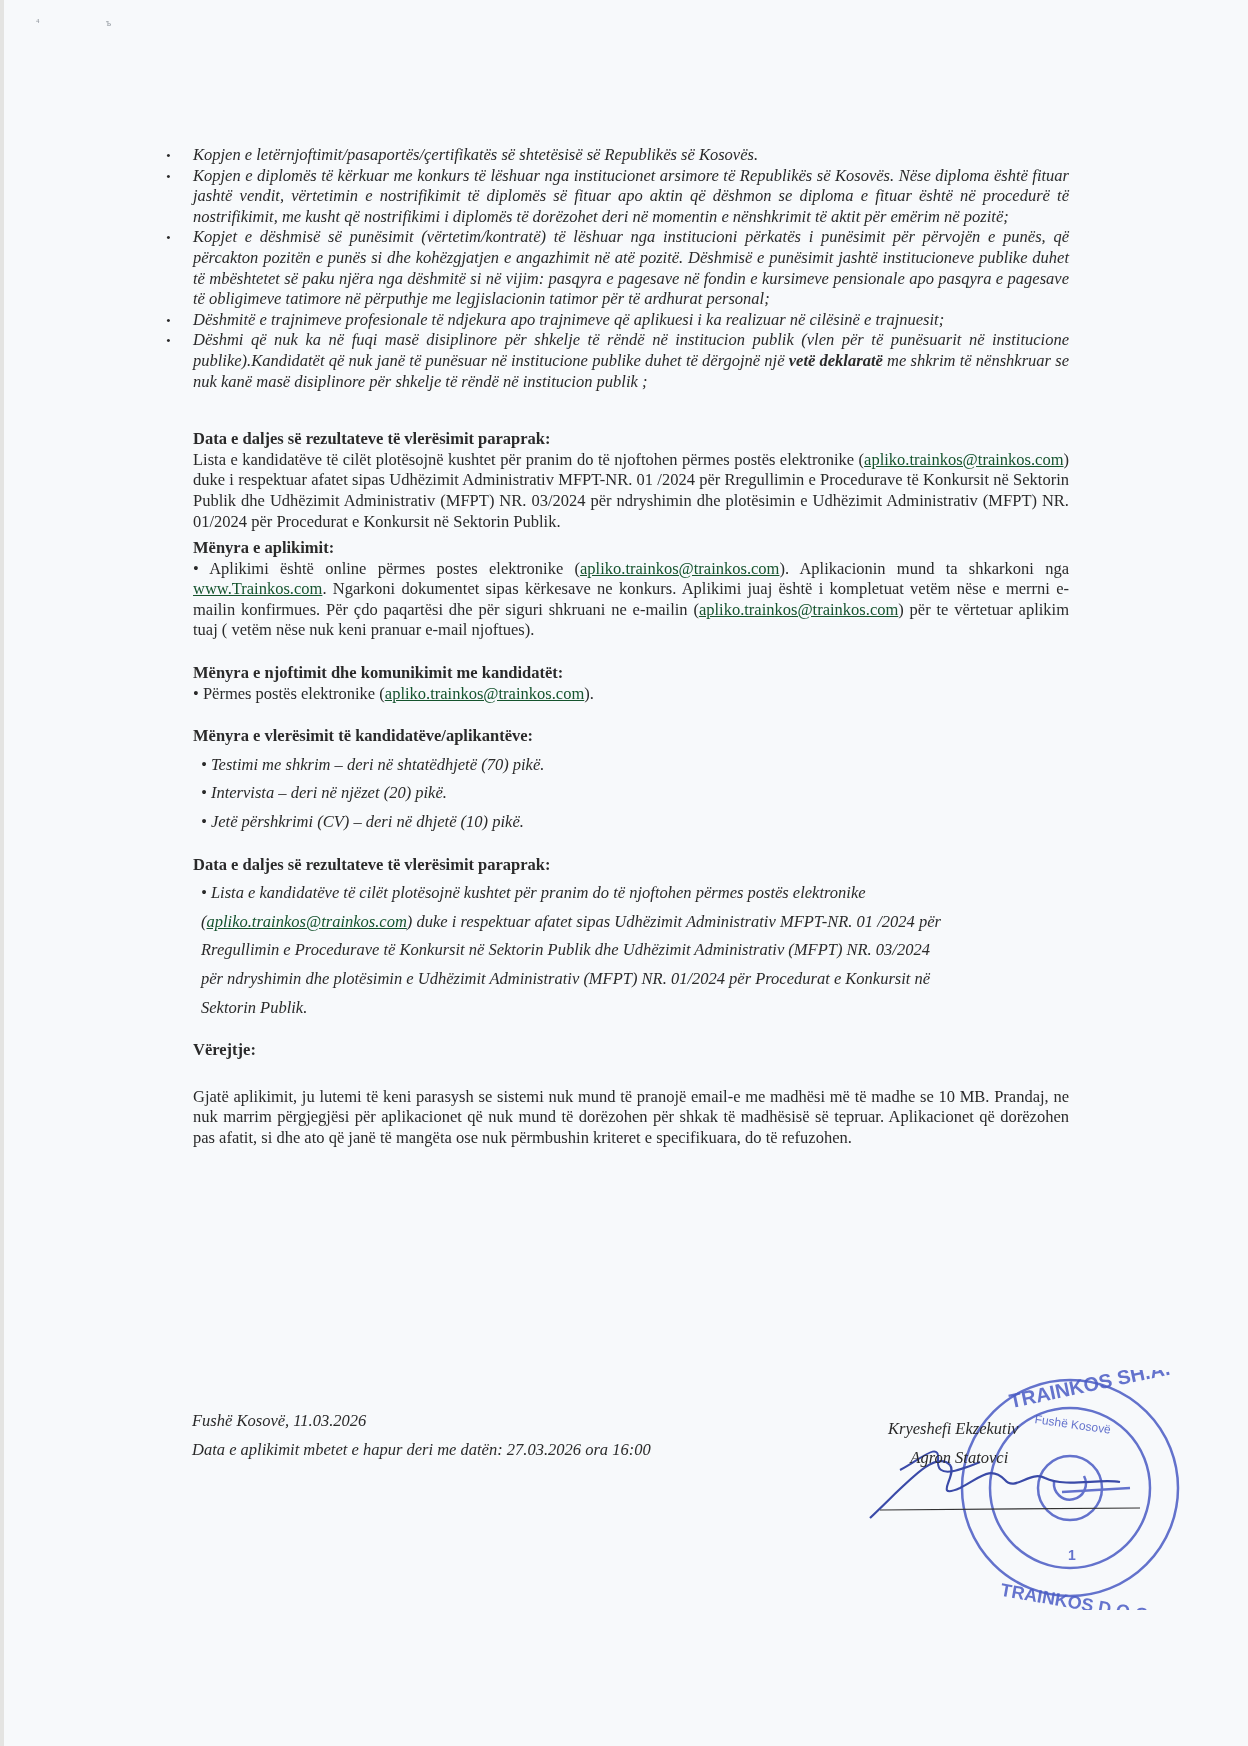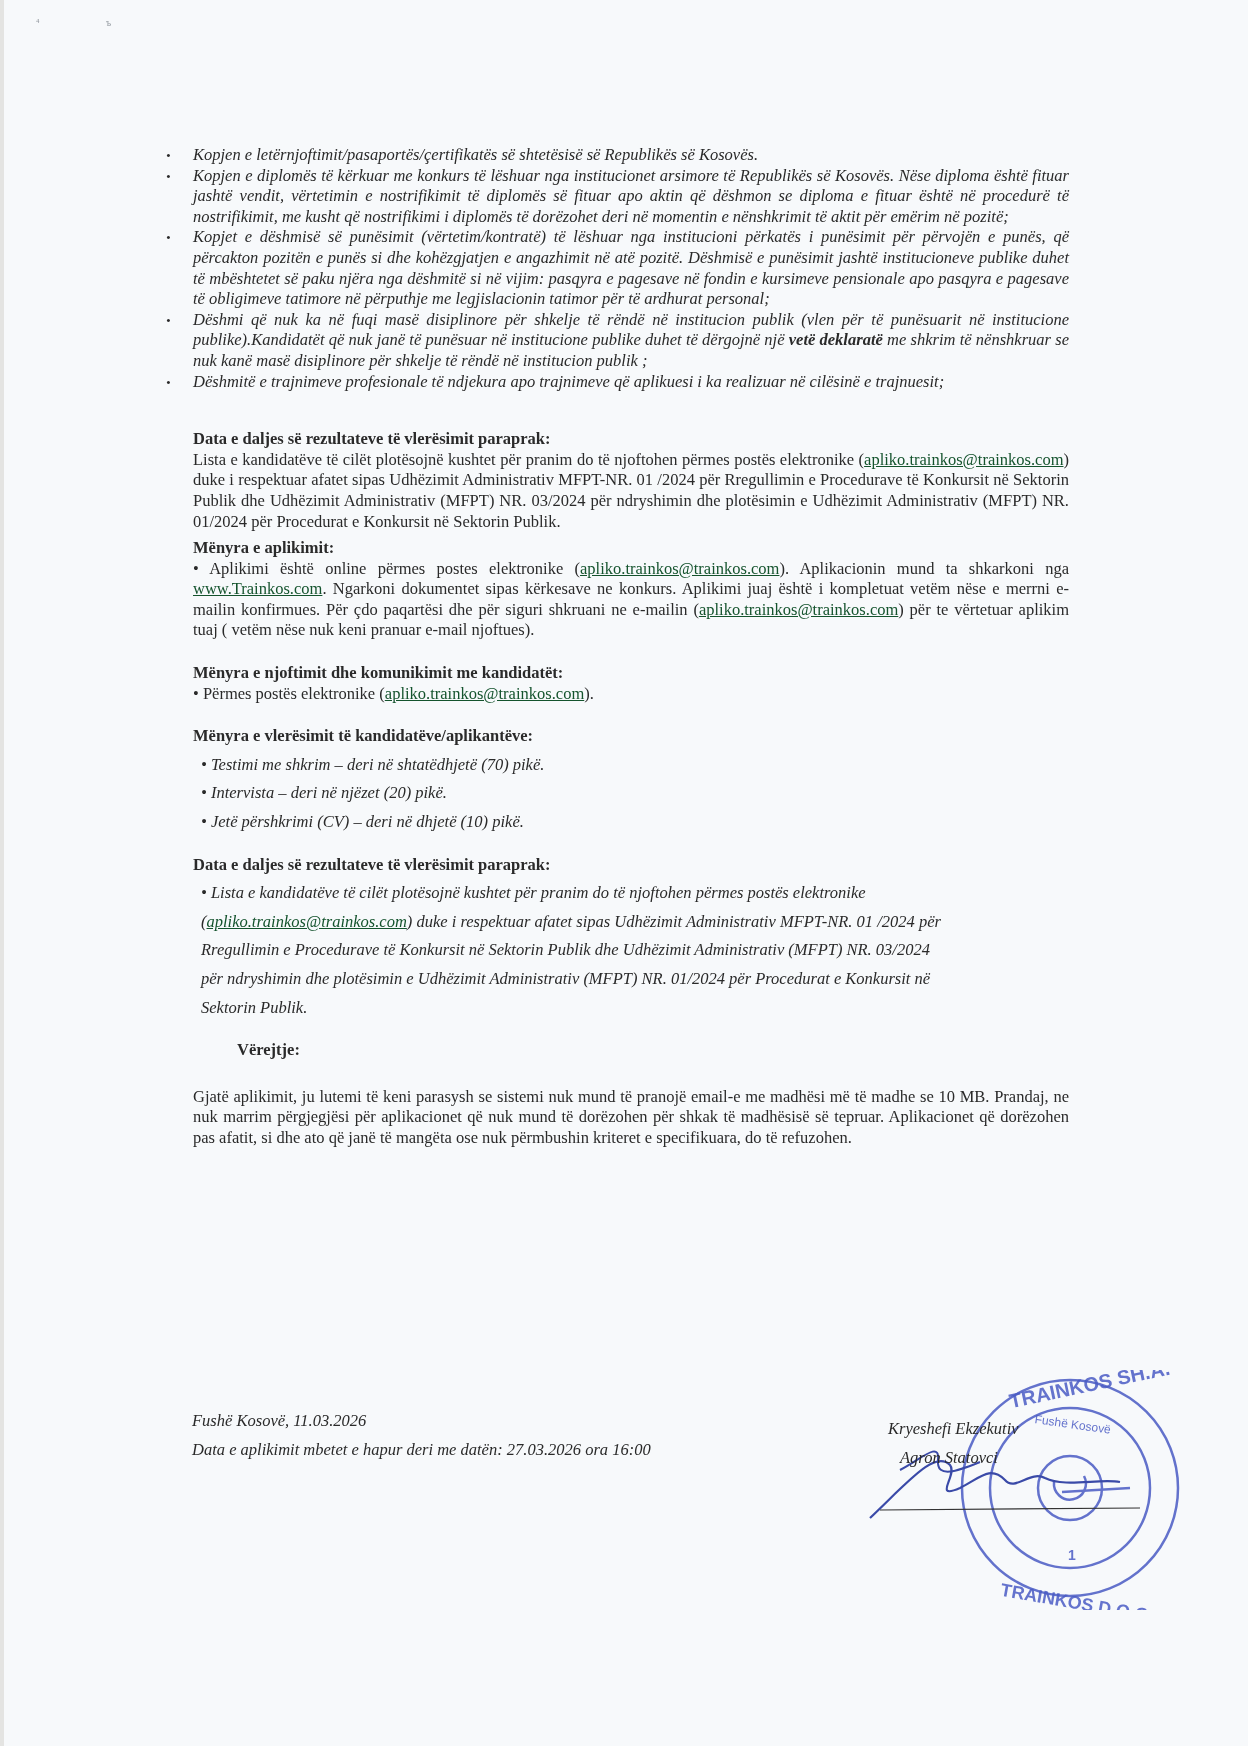--- a/index.html
+++ b/index.html
@@ -28,50 +28,50 @@
     text-align: justify;
   }
   ul.bullets li::before {
     content: "•"; position: absolute; left: -27px; top: 1px; font-size: 13px;
   }
   .section { margin-top: 20px; }
   .section-title {
     font-weight: bold; margin: 0;
     font-family: "Liberation Serif", serif;
   }
-  .section-title.plain { text-decoration: none; margin-left: 44px; }
+  .section-title.plain { text-decoration: none; }
   .para { margin: 0; text-align: justify; }
   .link { text-decoration: underline; color: #14532d; }
   .line { display: block; margin: 8px; font-style: italic; }
   .footer {
     position: absolute; left: 184px; top: 1402px;
     font-size: 16.5px; line-height: 21px;
   }
   .signature-block {
     position: absolute; left: 880px; top: 1410px;
-    font-size: 16.5px; line-height: 21px;
+    font-size: 16.5px; line-height: 21px; text-align: center;
   }
   .signature-block .name { padding-left: 12px; }
   .stamp { position: absolute; left: 840px; top: 1370px; width: 360px; height: 240px; }
 </style>
 </head>
 <body>
 
 <div class="page-edge"></div>
 <span class="scan-mark" style="left:36px">⁴</span>
 <span class="scan-mark" style="left:106px">ъ</span>
 
 <div class="content">
 
   <ul class="bullets">
     <li><span>Kopjen e letërnjoftimit/pasaportës/çertifikatës së shtetësisë së Republikës së Kosovës.</span></li>
     <li><span>Kopjen e diplomës të kërkuar me konkurs të lëshuar nga institucionet arsimore të Republikës së Kosovës. Nëse diploma është fituar jashtë vendit, vërtetimin e nostrifikimit të diplomës së fituar apo aktin që dëshmon se diploma e fituar është në procedurë të nostrifikimit, me kusht që nostrifikimi i diplomës të dorëzohet deri në momentin e nënshkrimit të aktit për emërim në pozitë;</span></li>
     <li><span>Kopjet e dëshmisë së punësimit (vërtetim/kontratë) të lëshuar nga institucioni përkatës i punësimit për përvojën e punës, që përcakton pozitën e punës si dhe kohëzgjatjen e angazhimit në atë pozitë. Dëshmisë e punësimit jashtë institucioneve publike duhet të mbështetet së paku njëra nga dëshmitë si në vijim: pasqyra e pagesave në fondin e kursimeve pensionale apo pasqyra e pagesave të obligimeve tatimore në përputhje me legjislacionin tatimor për të ardhurat personal;</span></li>
+    <li><span>Dëshmitë e trajnimeve profesionale të ndjekura apo trajnimeve që aplikuesi i ka realizuar në cilësinë e trajnuesit;</span></li>
     <li><span>Dëshmi që nuk ka në fuqi masë disiplinore për shkelje të rëndë në institucion publik (vlen për të punësuarit në institucione publike).Kandidatët që nuk janë të punësuar në institucione publike duhet të dërgojnë një </span><b>vetë deklaratë</b><span> me shkrim të nënshkruar se nuk kanë masë disiplinore për shkelje të rëndë në institucion publik ;</span></li>
-    <li><span>Dëshmitë e trajnimeve profesionale të ndjekura apo trajnimeve që aplikuesi i ka realizuar në cilësinë e trajnuesit;</span></li>
   </ul>
 
   <div class="section" style="margin-top:37px">
     <p class="section-title">Data e daljes së rezultateve të vlerësimit paraprak:</p>
     <p class="para"><span>Lista e kandidatëve të cilët plotësojnë kushtet për pranim do të njoftohen përmes postës elektronike (</span><span class="link">apliko.trainkos@trainkos.com</span><span>) duke i respektuar afatet sipas Udhëzimit Administrativ MFPT-NR. 01 /2024 për Rregullimin e Procedurave të Konkursit në Sektorin Publik dhe Udhëzimit Administrativ (MFPT) NR. 03/2024 për ndryshimin dhe plotësimin e Udhëzimit Administrativ (MFPT) NR. 01/2024 për Procedurat e Konkursit në Sektorin Publik.</span></p>
   </div>
 
   <div class="section" style="margin-top:6px">
     <p class="section-title">Mënyra e aplikimit:</p>
     <p class="para"><span>• Aplikimi është online përmes postes elektronike (</span><span class="link">apliko.trainkos@trainkos.com</span><span>). Aplikacionin mund ta shkarkoni nga </span><span class="link">www.Trainkos.com</span><span>. Ngarkoni dokumentet sipas kërkesave ne konkurs. Aplikimi juaj është i kompletuat vetëm nëse e merrni e-mailin konfirmues.  Për çdo paqartësi dhe për siguri shkruani ne e-mailin (</span><span class="link">apliko.trainkos@trainkos.com</span><span>)  për te vërtetuar aplikim tuaj ( vetëm nëse nuk keni pranuar e-mail njoftues).</span></p>

